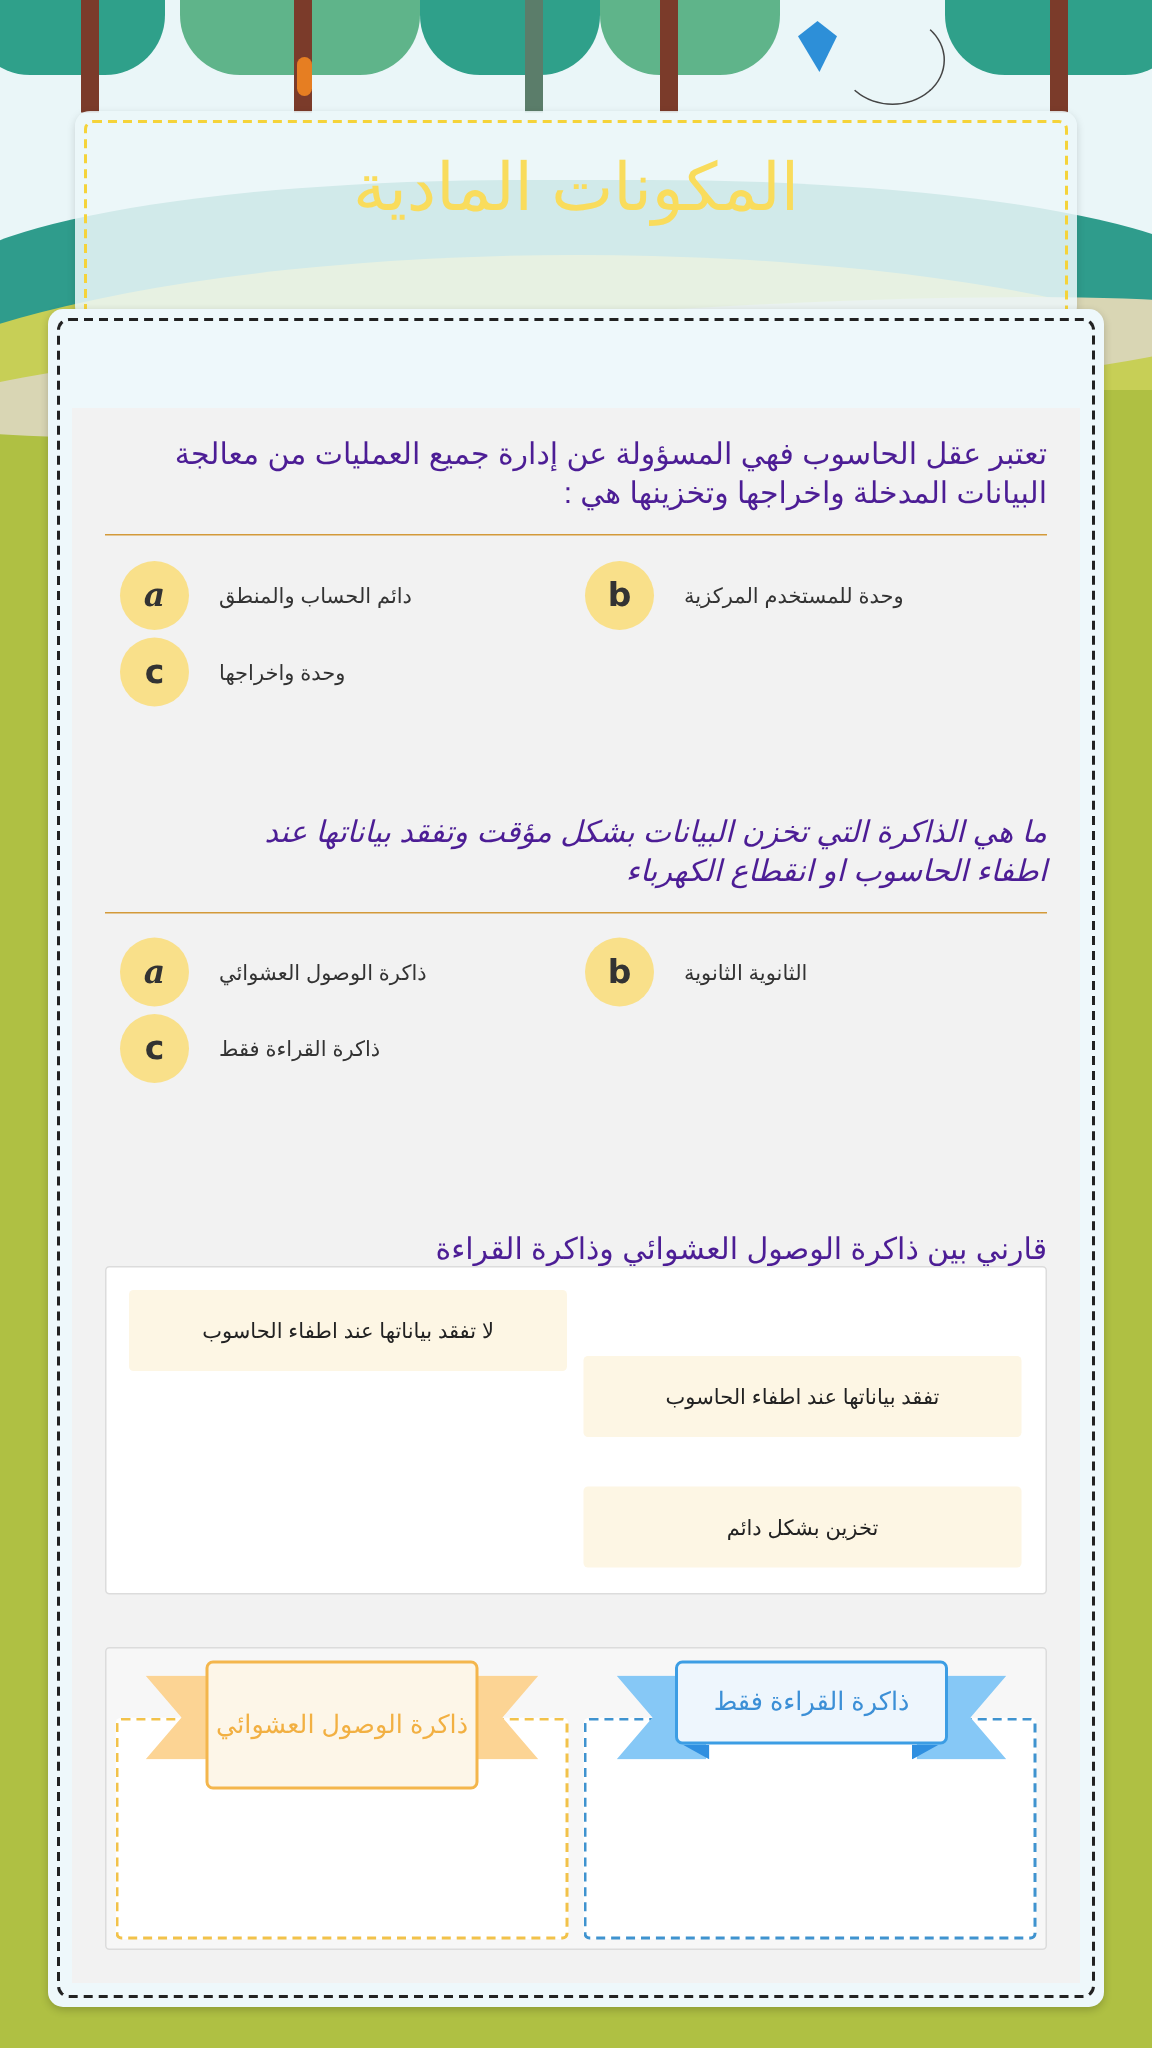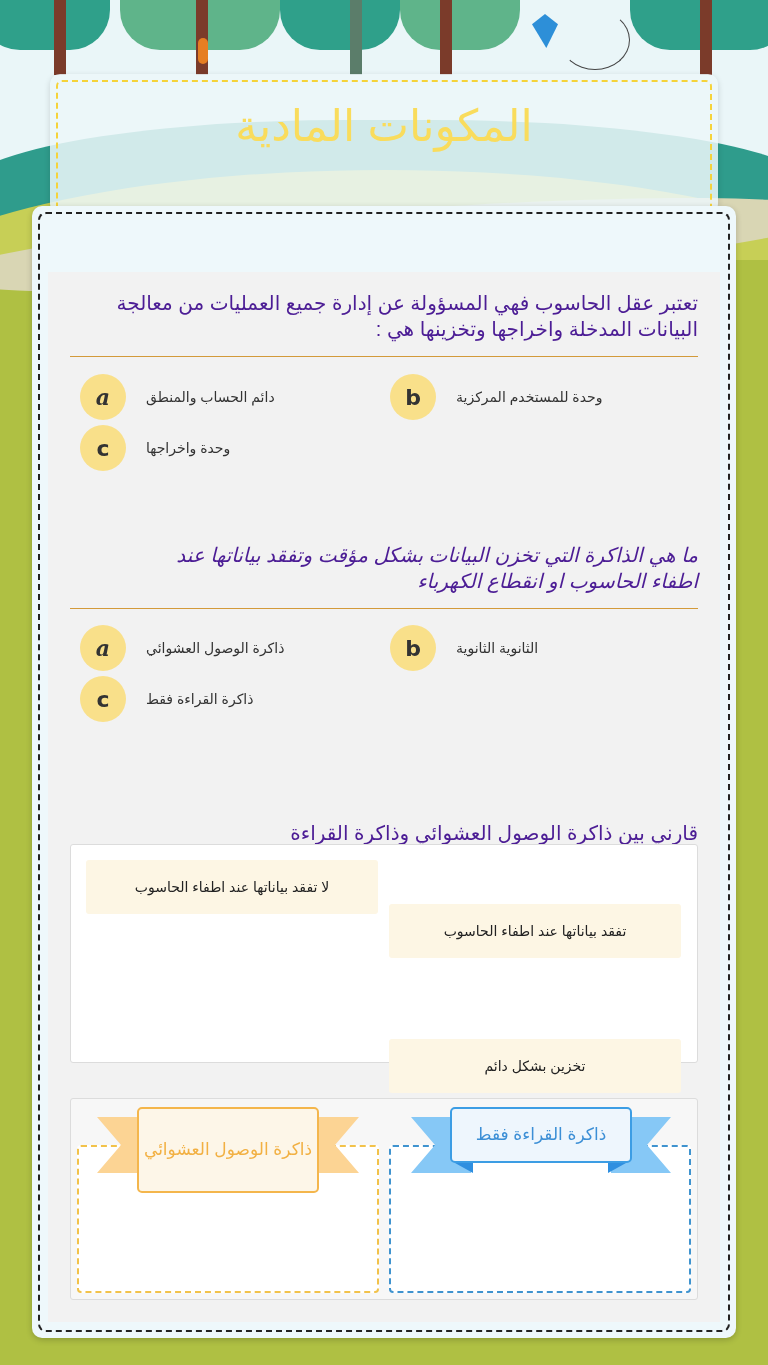--- a/index.html
+++ b/index.html
@@ -168,21 +168,21 @@
 </div>
 
 <div class="question" style="top:792px;">
   <div class="q-text" style="padding-left:190px;margin-top:28px;">قارني بين ذاكرة الوصول العشوائي وذاكرة القراءة فقط</div>
   <div class="q-rule" style="margin-top:16px;"></div>
 </div>
 
 <div class="pool">
   <div class="chip" style="left:318px;top:15px;margin-top:44px;">تفقد بياناتها عند اطفاء الحاسوب</div>
   <div class="chip" style="left:15px;top:15px;">لا تفقد بياناتها عند اطفاء الحاسوب</div>
-  <div class="chip" style="left:318px;top:146px;margin-top:48px;">تخزين بشكل دائم</div>
+  <div class="chip" style="left:318px;top:146px;">تخزين بشكل دائم</div>
 </div>
 
 <div class="bins">
   <div class="bin orange"></div>
   <div class="bin blue"></div>
 
   <div class="ribbon-tail left" style="left:26px;background:#fcd494;"></div>
   <div class="ribbon-tail right" style="left:228px;background:#fcd494;"></div>
   <div class="ribbon-box orange">ذاكرة الوصول العشوائي</div>
 

